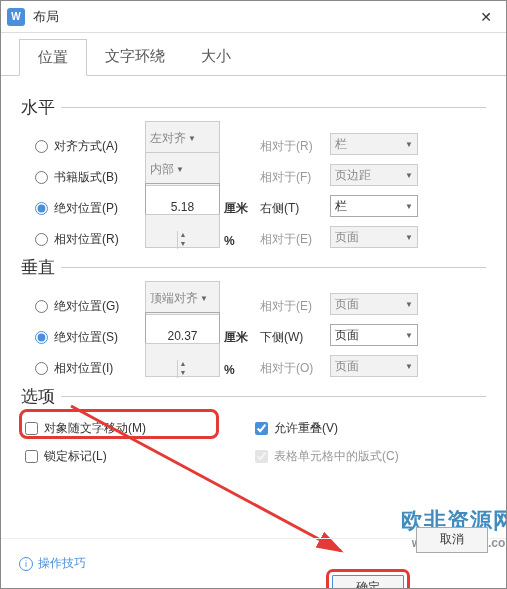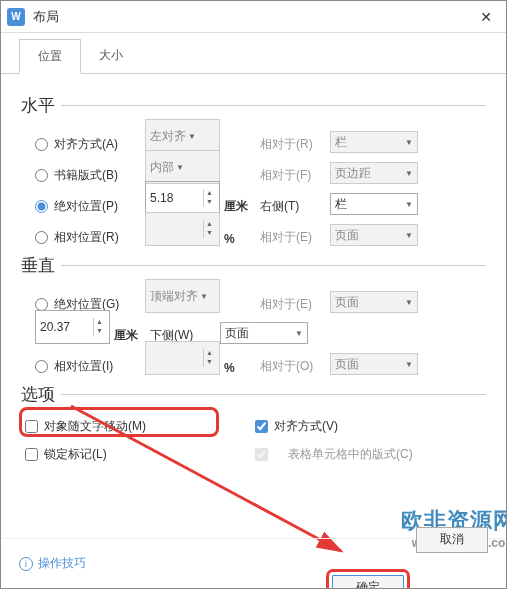--- a/index.html
+++ b/index.html
@@ -2,45 +2,45 @@
 <html><head>
 <meta charset="utf-8">
 <style>
   * { box-sizing: border-box; margin: 0; padding: 0; }
   body { font-family: "Microsoft YaHei", "SimSun", sans-serif; font-size: 12px; background: #fff; color: #333; width: 507px; height: 589px; position: relative; border: 1px solid #888; overflow: hidden; }
   .titlebar { height: 32px; display: flex; align-items: center; padding-left: 6px; border-bottom: 1px solid #ddd; }
   .titlebar .app-icon { width: 18px; height: 18px; background: #4a90d9; border-radius: 3px; display: flex; align-items: center; justify-content: center; color: #fff; font-size: 10px; font-weight: bold; margin-right: 8px; }
   .titlebar .title-text { flex: 1; font-size: 13px; }
   .titlebar .close-btn { width: 40px; height: 32px; display: flex; align-items: center; justify-content: center; font-size: 14px; cursor: pointer; }
   .tabs { display: flex; padding: 6px 18px 0 18px; border-bottom: 1px solid #ccc; }
-  .tab { padding: 8px 18px; font-size: 12px; cursor: pointer; color: #555; }
+  .tab { padding: 8px 18px; font-size: 15px; cursor: pointer; color: #555; }
   .tab.active { border: 1px solid #ccc; border-bottom: 1px solid #fff; margin-bottom: -1px; background: #fff; }
   .content { padding: 12px 20px 0 20px; }
   .section-header { display: flex; align-items: center; margin: 8px 0 6px 0; font-size: 17px; color: #333; }
   .section-header .line { flex: 1; height: 1px; background: #ccc; margin-left: 6px; }
   .row { display: flex; align-items: flex-end; height: 30px; margin-bottom: 1px; padding-left: 14px; }
   .radio-label { display: flex; align-items: center; width: 110px; }
   .radio-label input[type=radio] { margin-right: 6px; accent-color: #4a90d9; width: 13px; height: 13px; }
   .value-box { width: 75px; height: 28px; border: 1px solid #aaa; padding: 16px 4px; font-size: 12px; display: flex; align-items: center; }
-  .value-box.spinner { display: flex; }
+  .value-box.spinner { display: flex; flex-direction: column; }
   .value-box.spinner .val { flex:1; }
   .value-box.spinner .arrows { display:flex; flex-direction:column; width:12px; border-left:1px solid #ccc; }
   .value-box.spinner .arrows div { height:9px; font-size:7px; line-height:7px; text-align:center; color:#666; }
   .value-box.disabled { background: #f2f2f2; color: #888; border-color: #ccc; }
   .value-box .dd-arrow { width:12px; text-align:center; color:#666; font-size:8px; }
   .unit { width: 40px; padding-left: 4px; color: #333; font-weight: bold; }
   .rel-label { width: 70px; display: flex; align-items: center; }
   .rel-label.disabled { color: #999; }
   .sel-box { width: 88px; height: 22px; border: 1px solid #aaa; padding: 1px 4px; font-size: 12px; display: flex; align-items: center; justify-content: space-between; }
   .sel-box.disabled { background: #f2f2f2; color: #888; border-color: #ccc; }
   .sel-box .dd-arrow { font-size:8px; color:#666; }
   .opts { display: flex; flex-wrap: wrap; padding-left: 4px; margin-top: 4px; position: relative; }
   .chk-cell { width: 230px; height: 28px; display: flex; align-items: center; }
   .chk-cell input[type=checkbox] { margin-right: 6px; width: 13px; height: 13px; accent-color: #4a90d9; }
-  .chk-cell.disabled { color: #999; gap: 14px; }
+  .chk-cell.disabled { color: #999; }
   .chk-cell.disabled input { opacity: 0.6; }
   .highlight-box { position: absolute; border: 3px solid #e53935; border-radius: 8px; left: -2px; top: -5px; width: 200px; height: 30px; pointer-events: none; }
   .footer { position: absolute; bottom: 0; left: 0; right: 0; height: 50px; display: flex; align-items: center; padding: 0 18px; justify-content: space-between; border-top: 1px solid #eee; }
   .tips { display: flex; align-items: center; color: #4a90d9; font-size: 12px; cursor: pointer; }
   .tips .info-icon { width: 14px; height: 14px; border: 1.5px solid #4a90d9; border-radius: 50%; display: flex; align-items: center; justify-content: center; font-size: 9px; margin-right: 5px; }
   .footer-btns { display: flex; gap: 12px; }
   .btn { width: 72px; height: 26px; border: 1px solid #aaa; background: #f5f5f5; font-size: 12px; cursor: pointer; display: flex; align-items: center; justify-content: center; }
   .btn.ok-highlight { outline: 3px solid #e53935; outline-offset: 3px; border-radius: 1px; border-color: #4a90d9; margin-top: 48px; }
   .arrow-svg { position: absolute; pointer-events: none; }
   .watermark { position: absolute; right: -10px; bottom: 38px; text-align: right; font-weight: bold; pointer-events: none; opacity: 0.9; }
@@ -51,20 +51,21 @@
 <body>
 
 <div class="titlebar">
   <div class="app-icon">W</div>
   <div class="title-text">布局</div>
   <div class="close-btn">✕</div>
 </div>
 
 <div class="tabs">
   <div class="tab active">位置</div>
+  <div class="tab">文字环绕</div>
   <div class="tab">大小</div>
 </div>
 
 <div class="content">
 
   <div class="section-header">
       <span>水平</span>
       <div class="line"></div>
     </div>
 
@@ -158,20 +159,24 @@
       </div>
     <div class="unit"></div>
     <div class="rel-label disabled">相对于(E)</div>
     <div class="sel-box disabled">
         <span>页面</span>
         <span class="dd-arrow">▼</span>
       </div>
   </div>
 
   <div class="row">
+    <label class="radio-label">
+        <input type="radio" name="v" checked="" style="">
+        <span>绝对位置(S)</span>
+      </label>
     <div class="value-box spinner">
         <span class="val">20.37</span>
         <div class="arrows">
           <div>▲</div>
           <div>▼</div>
         </div>
       </div>
     <div class="unit">厘米</div>
     <div class="rel-label">下侧(W)</div>
     <div class="sel-box">
@@ -206,21 +211,21 @@
     </div>
 
   <div class="opts">
     <div class="highlight-box"></div>
     <div class="chk-cell">
         <input type="checkbox" style="">
         <span>对象随文字移动(M)</span>
       </div>
     <div class="chk-cell">
         <input type="checkbox" checked="" style="">
-        <span>对齐方式(V)</span>
+        <span>允许重叠(V)</span>
       </div>
     <div class="chk-cell">
         <input type="checkbox" style="">
         <span>锁定标记(L)</span>
       </div>
     <div class="chk-cell disabled">
         <input type="checkbox" checked="" disabled="" style="">
         <span>表格单元格中的版式(C)</span>
       </div>
   </div>

